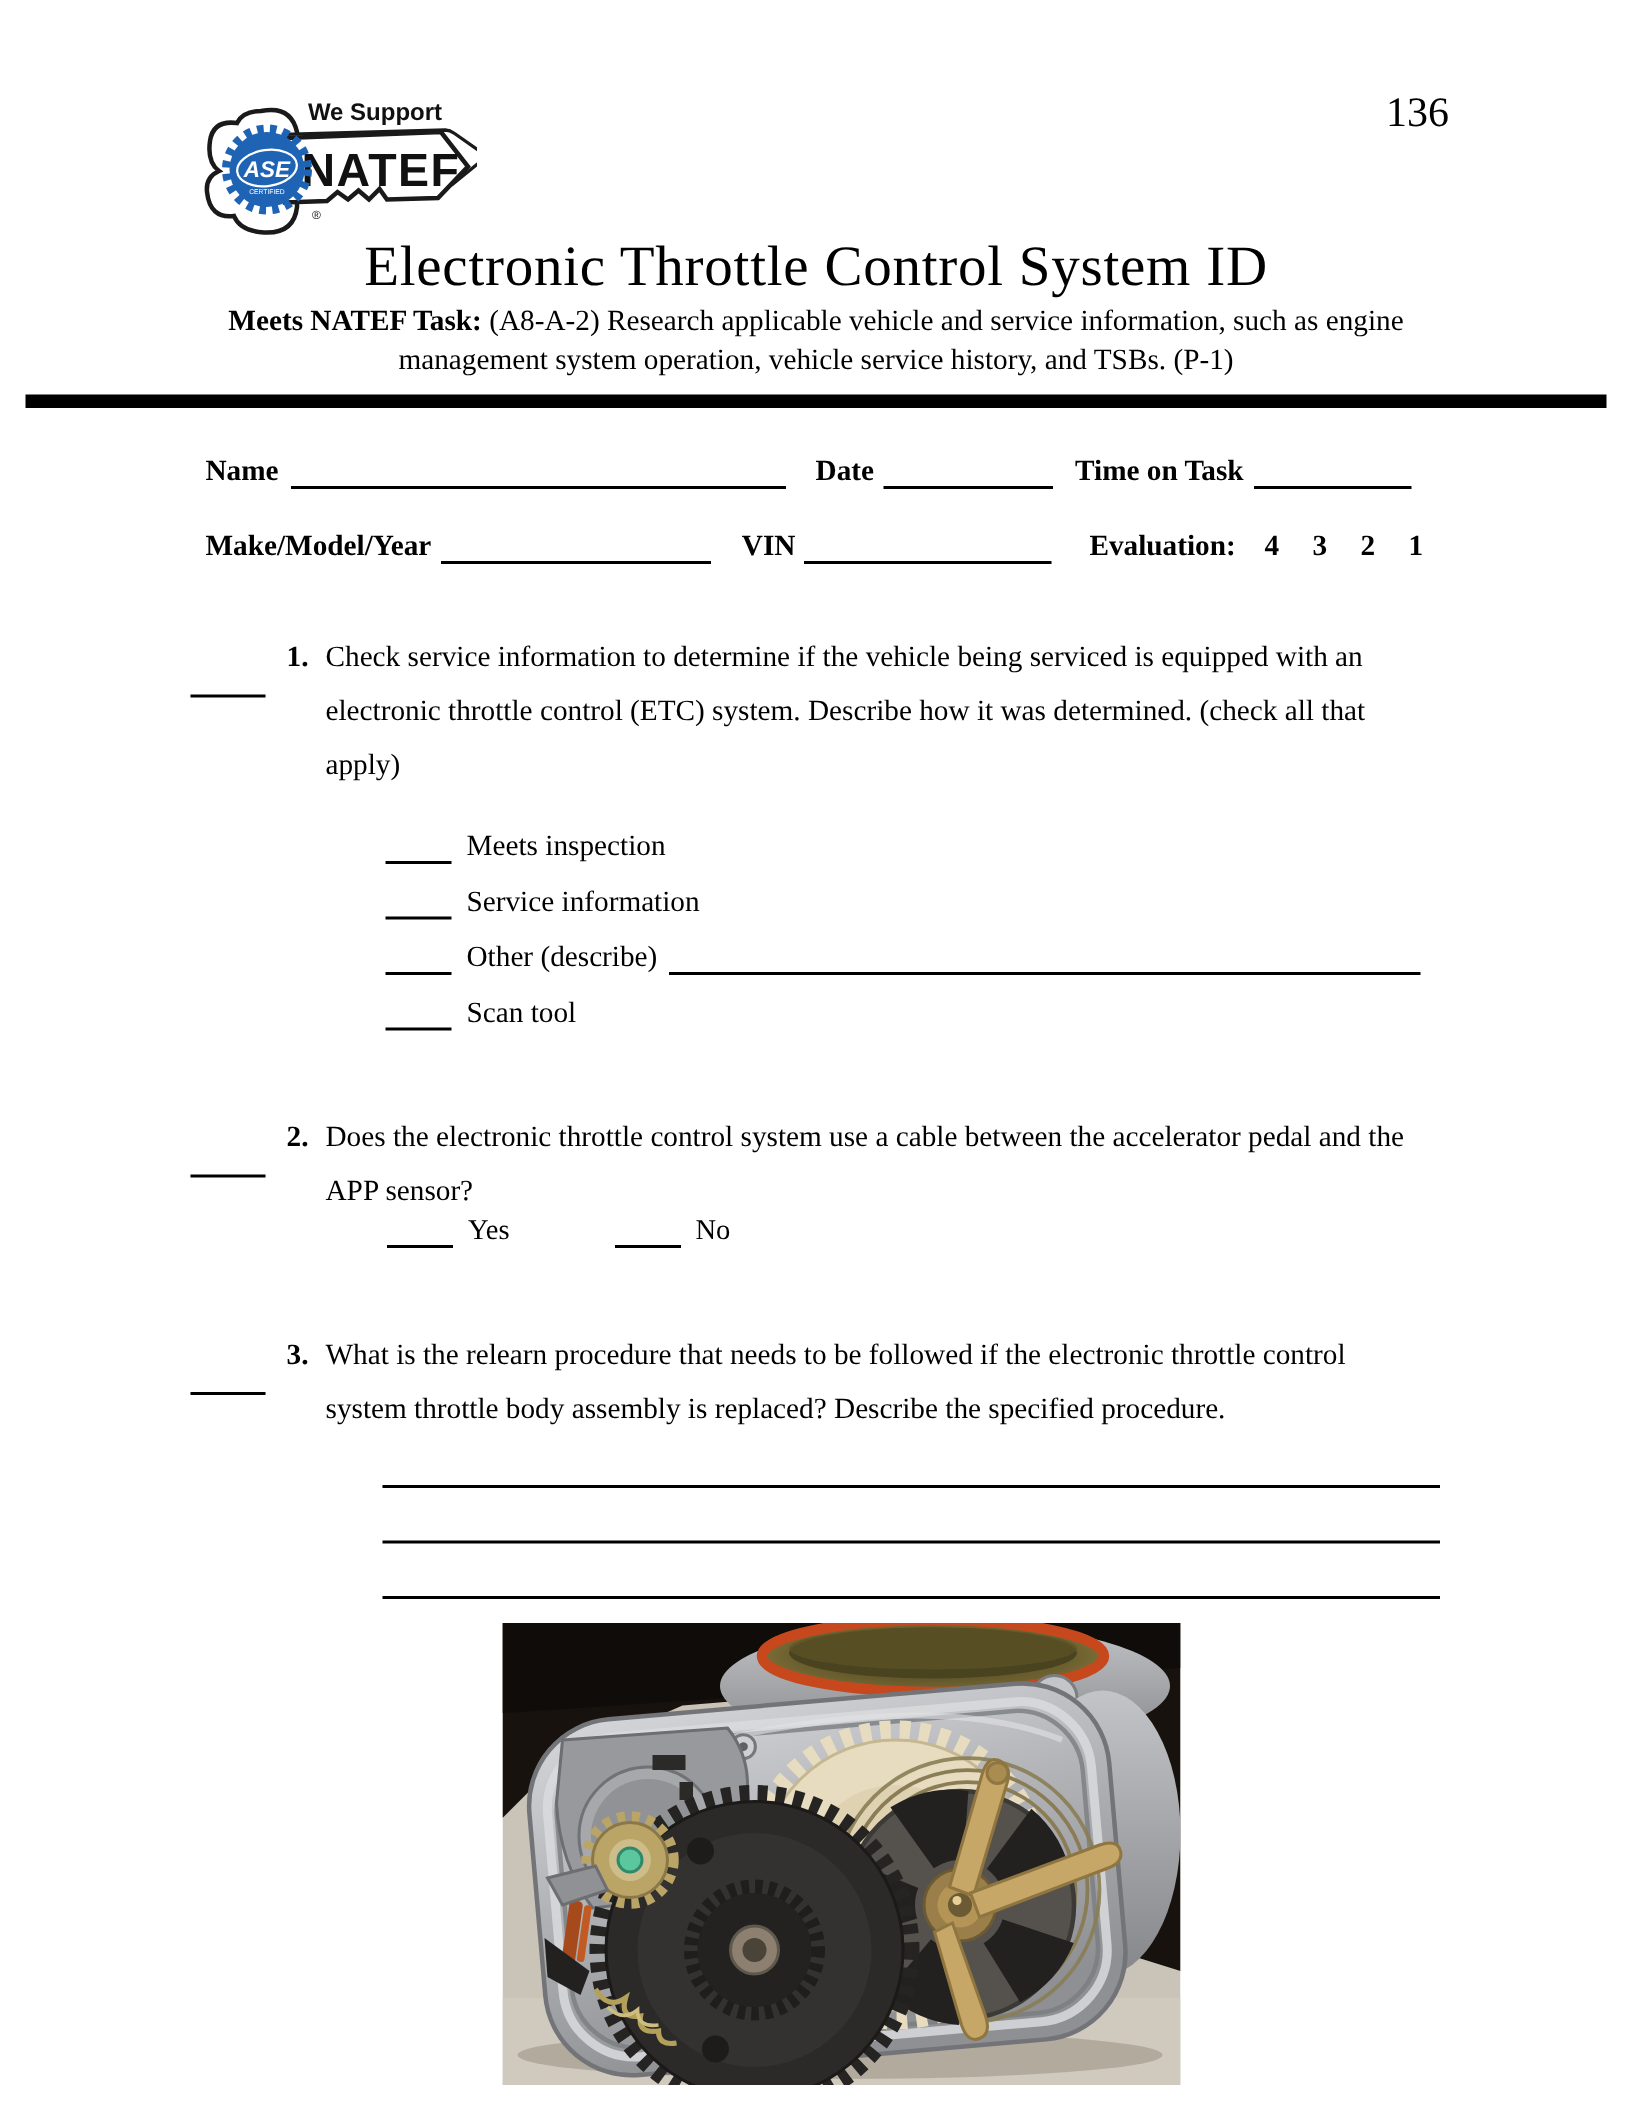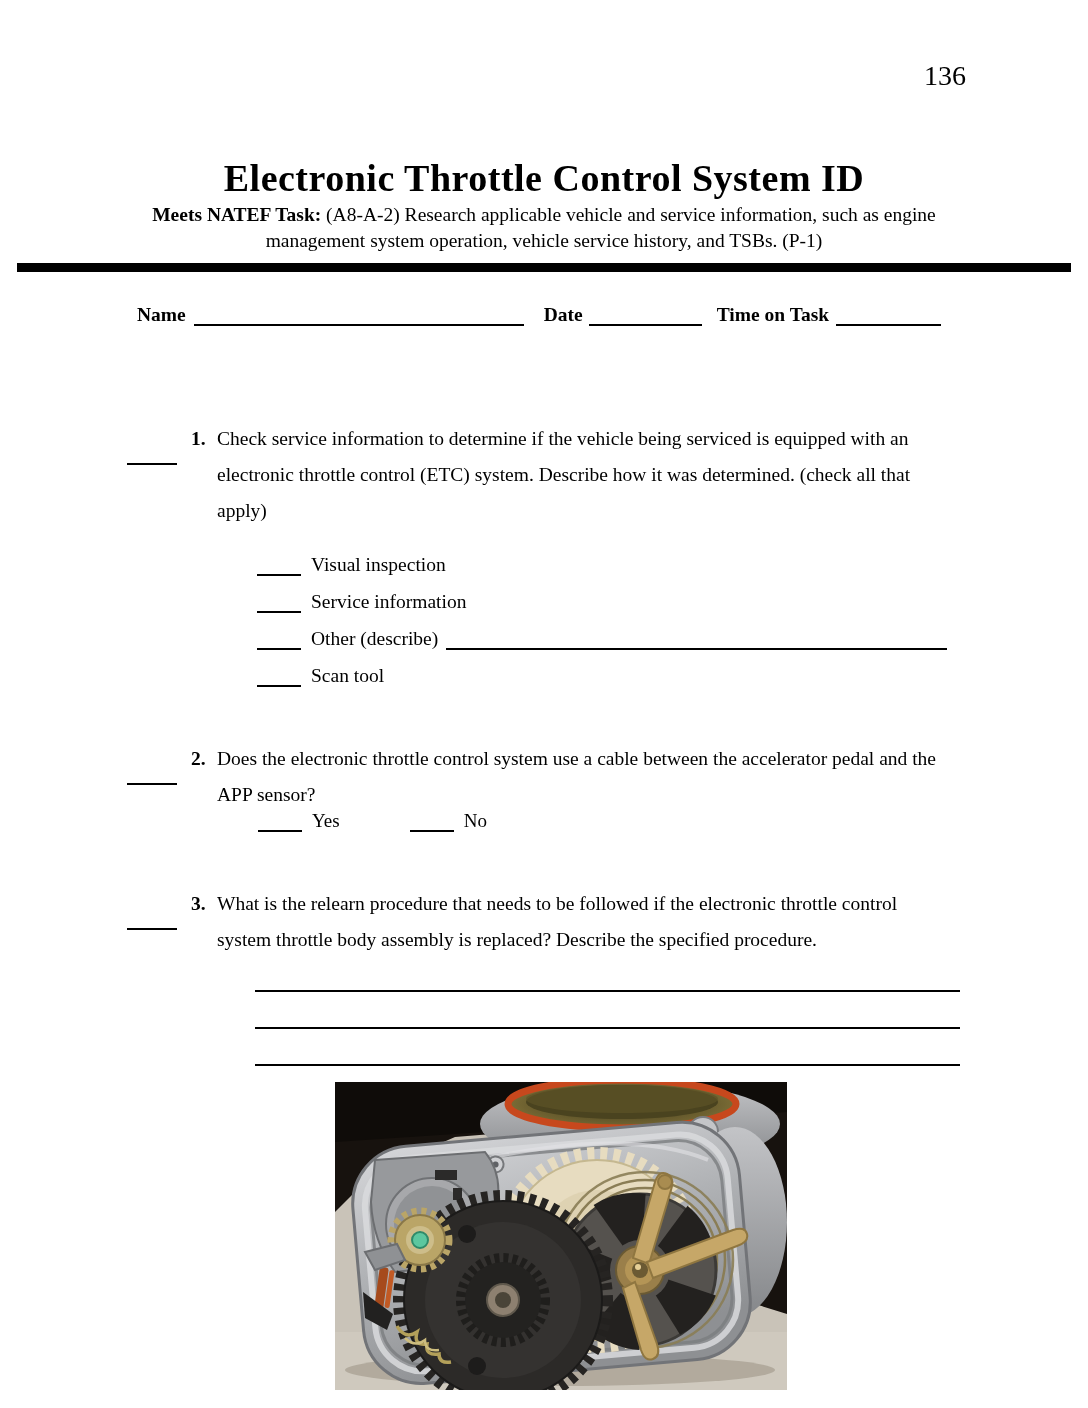--- a/index.html
+++ b/index.html
@@ -13,21 +13,21 @@
     color: #000000;
     overflow: hidden;
   }
   .abs { position: absolute; }
 
   
   .page-number { top: 60px; left: 924px; font-size: 28px; }
   .logo-box { top: 56px; left: 132px; width: 186px; height: 106px; }
   .doc-title {
     top: 156px; left: 0; width: 100%;
-    text-align: center; font-size: 38px; font-weight: bold;
+    text-align: center; font-size: 38px; font-weight: normal;
     letter-spacing: 0.5px;
   }
   .doc-subtitle {
     top: 202px; left: 124px; width: 840px;
     text-align: center; font-size: 19.5px; line-height: 26px;
   }
   .doc-subtitle b { font-weight: bold; }
   .thick-rule { top: 263px; left: 17px; width: 1054px; height: 9px; background: #000; }
 
   
@@ -67,49 +67,85 @@
   .photo { top: 1082px; left: 335px; width: 452px; height: 308px; }
   .photo svg { display: block; }
 </style>
 </head>
 <body>
 
 <div class="page">
 
   <div class="abs page-number">136</div>
 
+  <div class="abs logo-box">
+    <svg width="186" height="106" viewBox="0 0 186 106">
+
+      <path d="M 42 18 Q 62 14 66 32 L 66 82 Q 64 100 44 99 Q 28 98 24 88 Q 8 90 6 72 Q 5 62 14 58 Q 6 52 8 38 Q 10 24 26 26 Q 30 18 42 18 Z" fill="#ffffff" stroke="#1a1a1a" stroke-width="3"></path>
+
+      <path d="M 60 32 L 208 28 Q 212 28 216 31 L 246 52 L 214 78 Q 211 80 207 80 L 160 80 L 153 72 L 145 80 L 136 73 L 127 80 L 117 74 L 108 81 L 60 82 Z" fill="#ffffff" stroke="#1a1a1a" stroke-width="3" transform="scale(0.73) translate(18,14)"></path>
+
+      <path d="M 58 36 L 162 32 L 180 55 L 160 76 L 126 77 L 121 70 L 114 77 L 107 71 L 100 77 L 93 72 L 86 78 L 58 79 Z" fill="#ffffff" stroke="#1a1a1a" stroke-width="3"></path>
+
+      <text x="118" y="24" text-anchor="middle" font-family="Liberation Sans, sans-serif" font-size="16" font-weight="bold" fill="#111">We Support</text>
+
+      <text x="122" y="68" text-anchor="middle" font-family="Liberation Sans, sans-serif" font-size="31" font-weight="bold" letter-spacing="1" fill="#111">NATEF</text>
+
+      <g>
+        <circle cx="46" cy="57" r="27" fill="none" stroke="#1f64b4" stroke-width="6" stroke-dasharray="4.4 4.2"></circle>
+        <circle cx="46" cy="57" r="25" fill="#1f64b4"></circle>
+        <ellipse cx="46" cy="56" rx="20" ry="12" fill="none" stroke="#ffffff" stroke-width="1.5" transform="rotate(-8 46 56)"></ellipse>
+        <text x="46" y="62" text-anchor="middle" font-family="Liberation Sans, sans-serif" font-size="15" font-style="italic" font-weight="bold" fill="#ffffff">ASE</text>
+        <text x="46" y="73" text-anchor="middle" font-family="Liberation Sans, sans-serif" font-size="4.5" fill="#ffffff">CERTIFIED</text>
+        <text x="76" y="90" font-family="Liberation Sans, sans-serif" font-size="8" fill="#111">®</text>
+      </g>
+    </svg>
+  </div>
 
   <div class="abs doc-title">Electronic Throttle Control System ID</div>
   <div class="abs doc-subtitle">
     <b>Meets NATEF Task:</b>
     <span>(A8-A-2)  Research applicable vehicle and service information, such as engine management system operation, vehicle service history, and TSBs. (P-1)</span>
   </div>
 
   <div class="abs thick-rule"></div>
 
   <div class="abs form-row form-row-1">
     <span class="lbl">Name</span>
     <span class="blank" style="width:330px; margin-left:8px;"></span>
     <span class="lbl" style="margin-left:20px;">Date</span>
     <span class="blank" style="width:113px; margin-left:6px;"></span>
     <span class="lbl" style="margin-left:15px;">Time on Task</span>
     <span class="blank" style="width:105px; margin-left:7px;"></span>
   </div>
 
+  <div class="abs form-row form-row-2">
+    <span class="lbl">Make/Model/Year</span>
+    <span class="blank" style="width:180px; margin-left:6px;"></span>
+    <span class="lbl" style="margin-left:21px;">VIN</span>
+    <span class="blank" style="width:165px; margin-left:6px;"></span>
+    <span class="lbl" style="margin-left:25px;">Evaluation:</span>
+    <span class="eval-nums" style="margin-left:8px;">
+      <span>4</span>
+      <span>3</span>
+      <span>2</span>
+      <span>1</span>
+    </span>
+  </div>
 
   <div class="abs q-row q1">
     <span class="q-blank" style="margin-top:14px;"></span>
     <span class="q-num">1.</span>
     <span class="q-text">Check service information to determine if the vehicle being serviced is equipped with an electronic throttle control (ETC) system.  Describe how it was determined.  (check all that apply)</span>
   </div>
 
   <div class="abs options">
     <div class="opt-row">
       <span class="opt-blank"></span>
-      <span>Visual inspection</span>
+      <span>Meets inspection</span>
     </div>
     <div class="opt-row">
       <span class="opt-blank"></span>
       <span>Service information</span>
     </div>
     <div class="opt-row">
       <span class="opt-blank"></span>
       <span style="white-space:nowrap;">Other (describe)</span>
       <span class="opt-underline"></span>
     </div>

